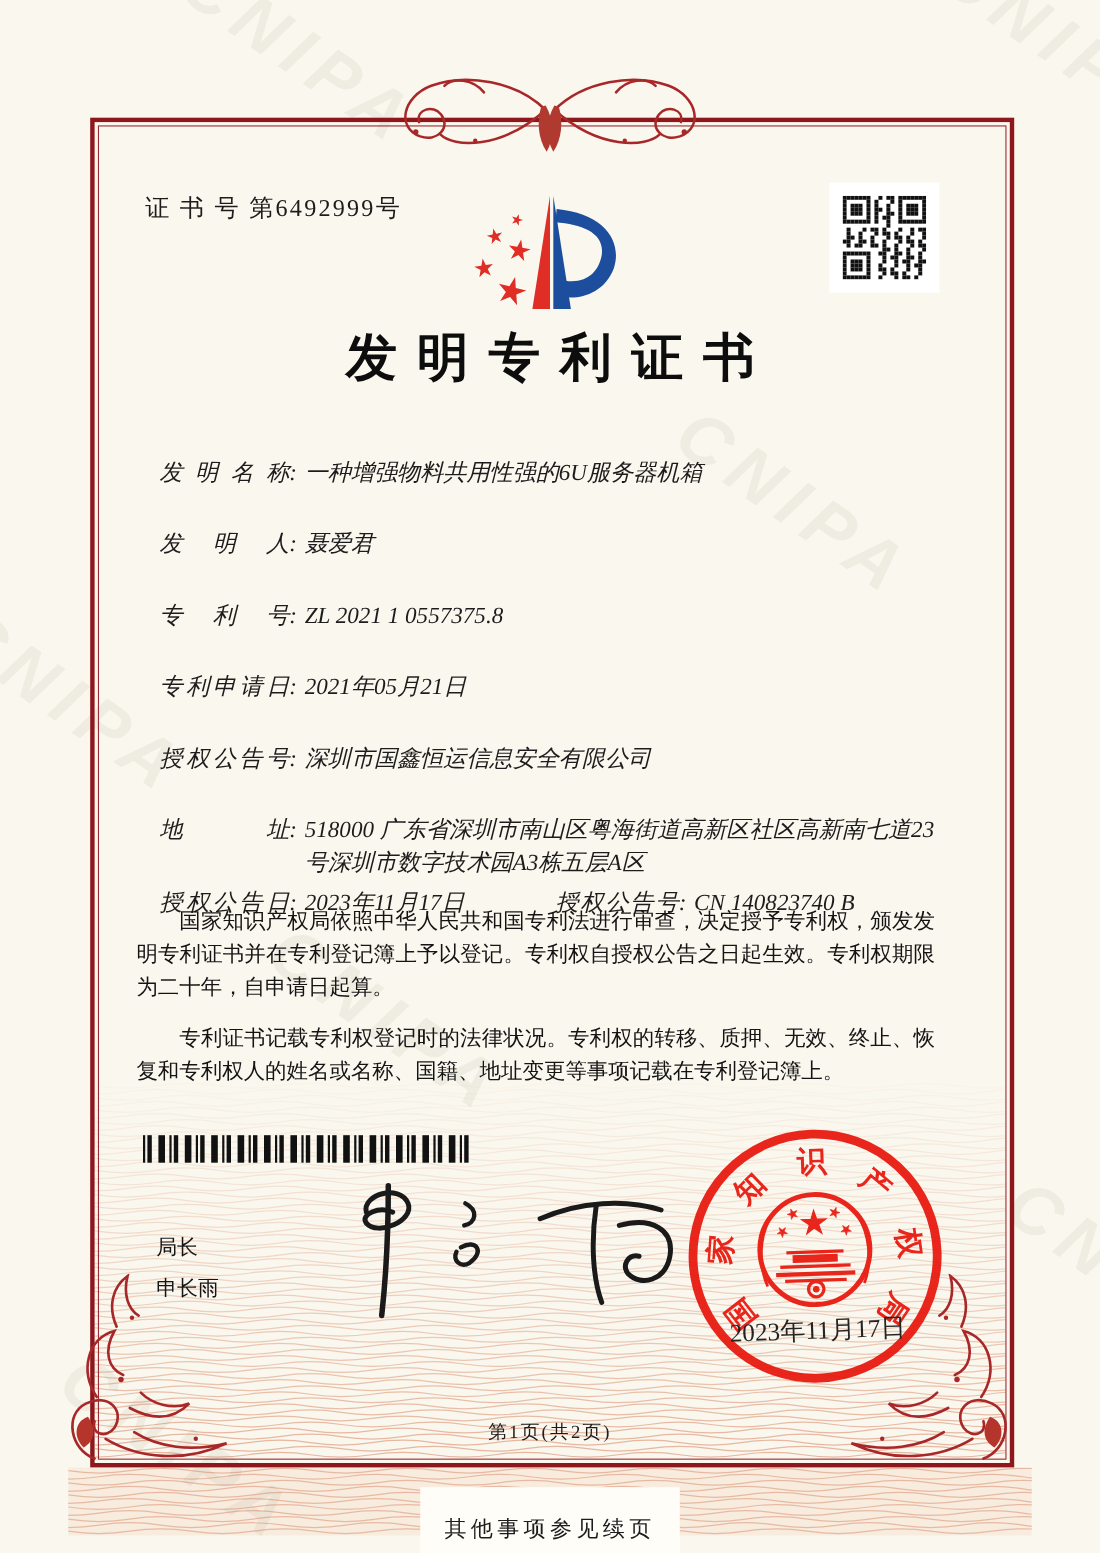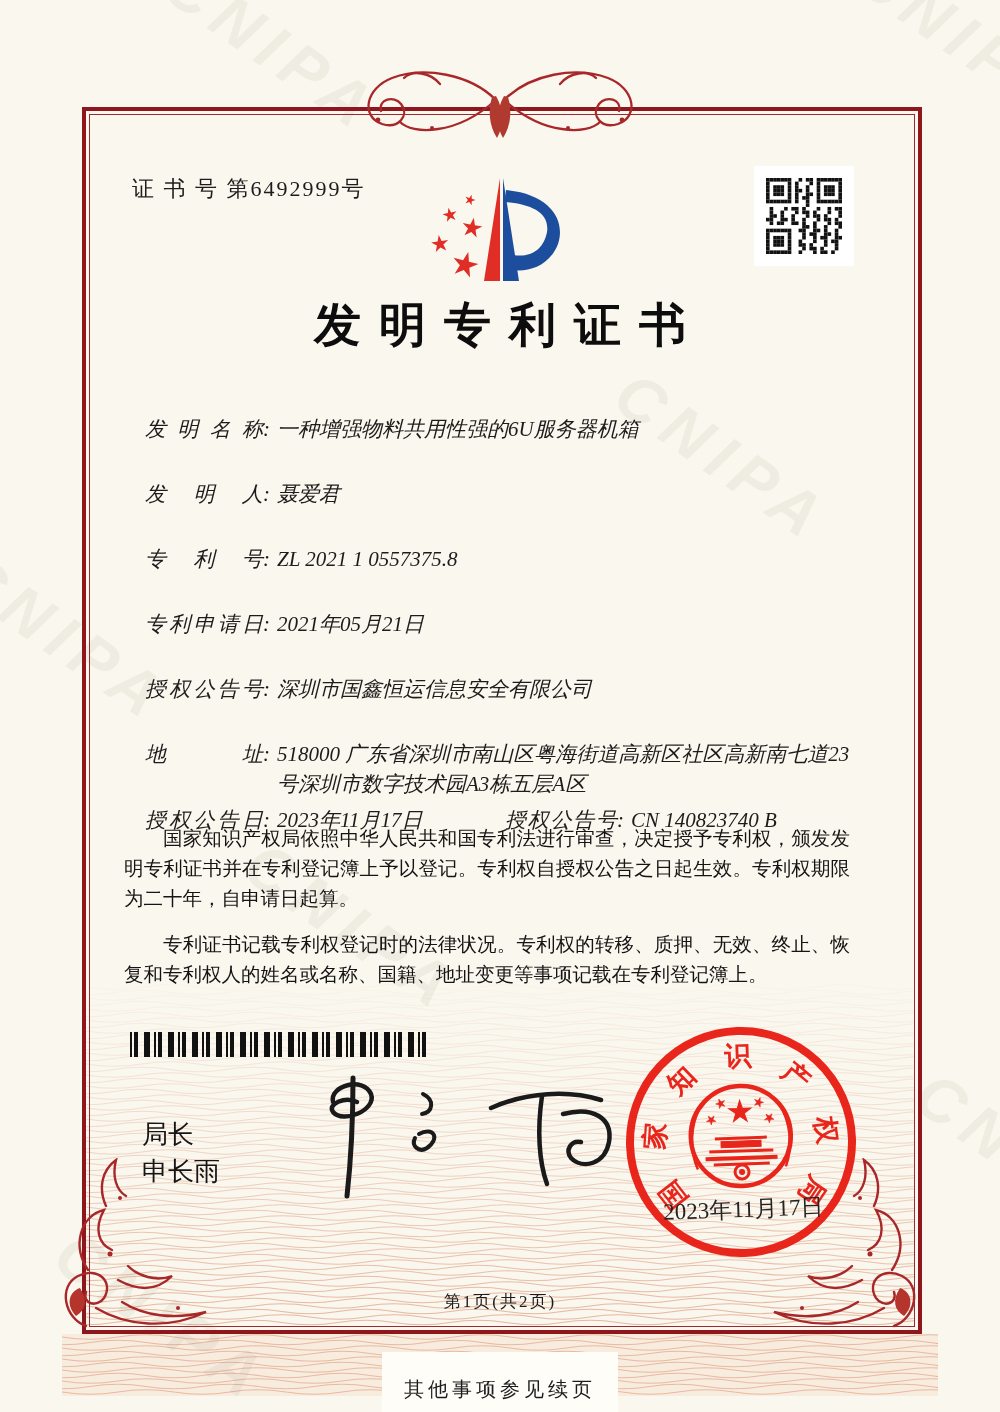--- a/index.html
+++ b/index.html
@@ -28,21 +28,21 @@
   .grant2{position:absolute;left:360px;top:0;display:flex;line-height:30px;}
   .flabel2{display:inline-block;width:112px;text-align:justify;text-align-last:justify;}
   
   .paras{position:absolute;left:124px;top:824px;width:726px;z-index:5;font-size:19.5px;line-height:30px;color:#141414;}
   .paras p{margin:0 0 16px 0;text-indent:2em;text-align:justify;}
   
   .waves-svg{position:absolute;z-index:1;}
   .barcode{position:absolute;left:130px;top:1032px;width:312px;height:25px;z-index:5;font-size:0;}
   .barcode .b{display:inline-block;height:100%;background:#111;}
   .director{position:absolute;left:142px;top:1116px;z-index:5;
-            font-family:"Liberation Sans","DejaVu Sans",sans-serif;font-size:26px;line-height:37px;color:#151515;}
+            font-family:"Liberation Sans","DejaVu Sans",sans-serif;font-size:19px;line-height:37px;color:#151515;}
   .sig-svg{position:absolute;left:295px;top:1050px;z-index:5;}
   .seal-svg{position:absolute;left:623px;top:1024px;z-index:7;transform:rotate(-2deg);}
   .page-info{position:absolute;left:0;top:1290px;width:100%;text-align:center;font-size:17px;letter-spacing:2px;z-index:5;}
   .footer-note{position:absolute;left:50%;top:1337px;transform:translateX(-50%);background:#fffdf8;
                padding:24px 22px;font-size:20px;letter-spacing:4px;z-index:5;margin-top:15px;}
   .ornament{position:absolute;z-index:4;}
   .flip{transform:scaleX(-1);}
 </style>
 </head>
 <body>

